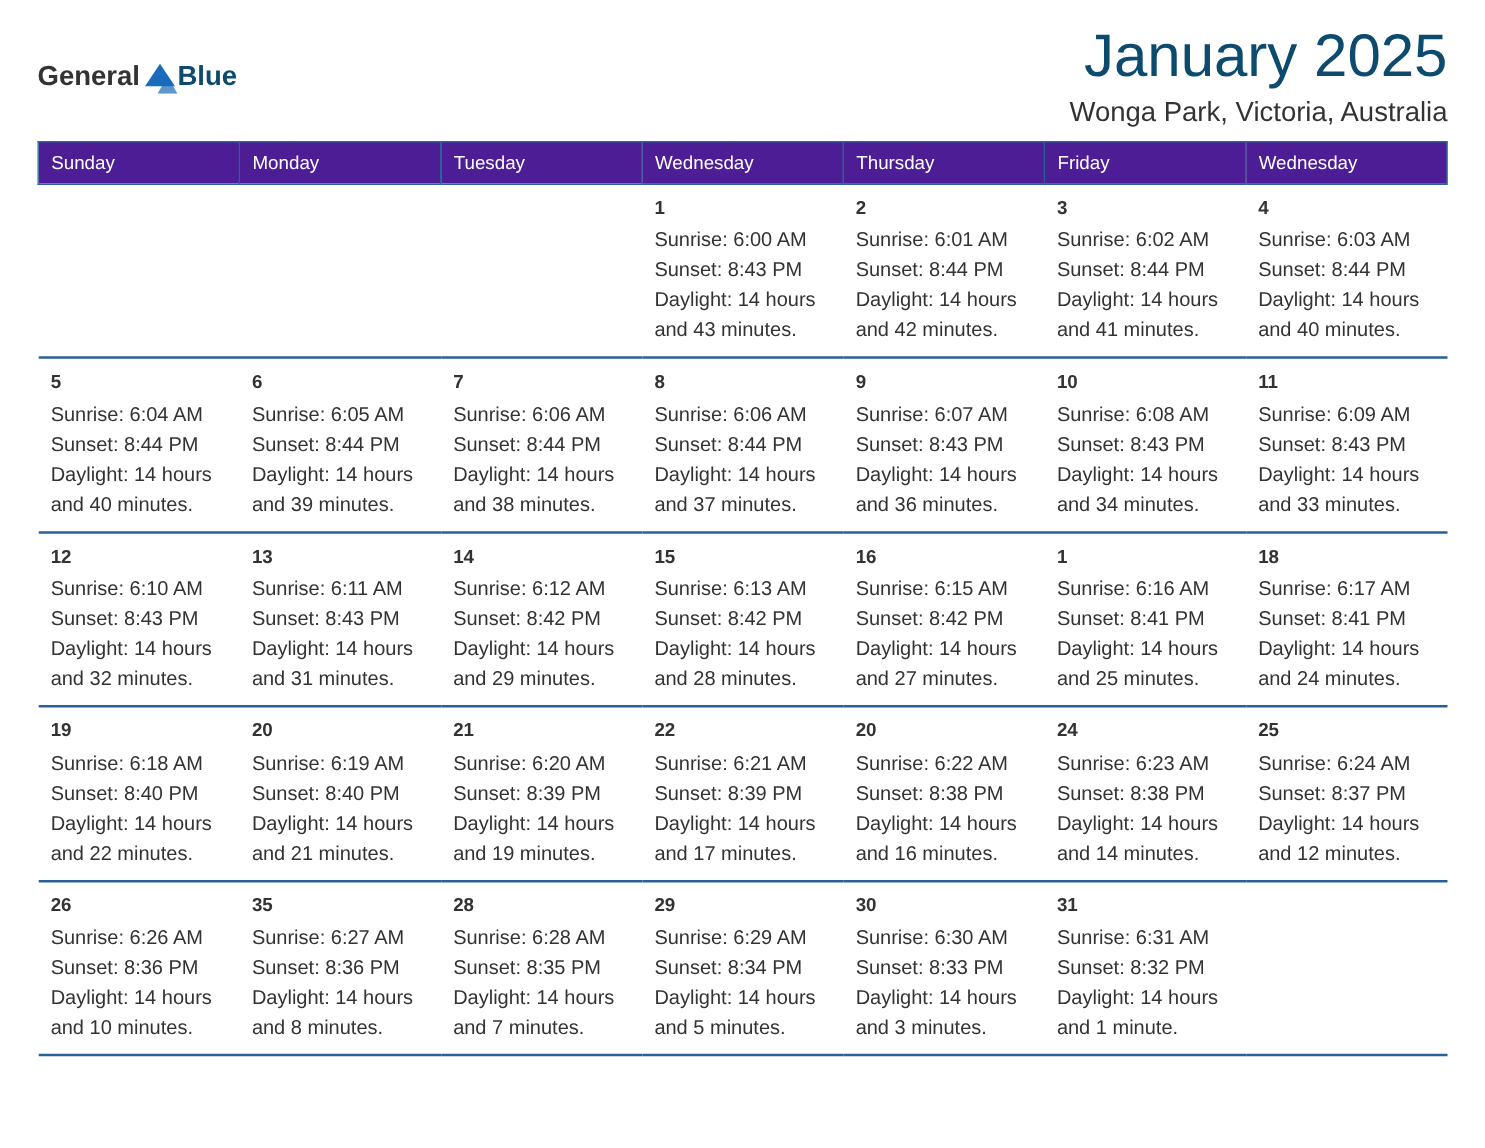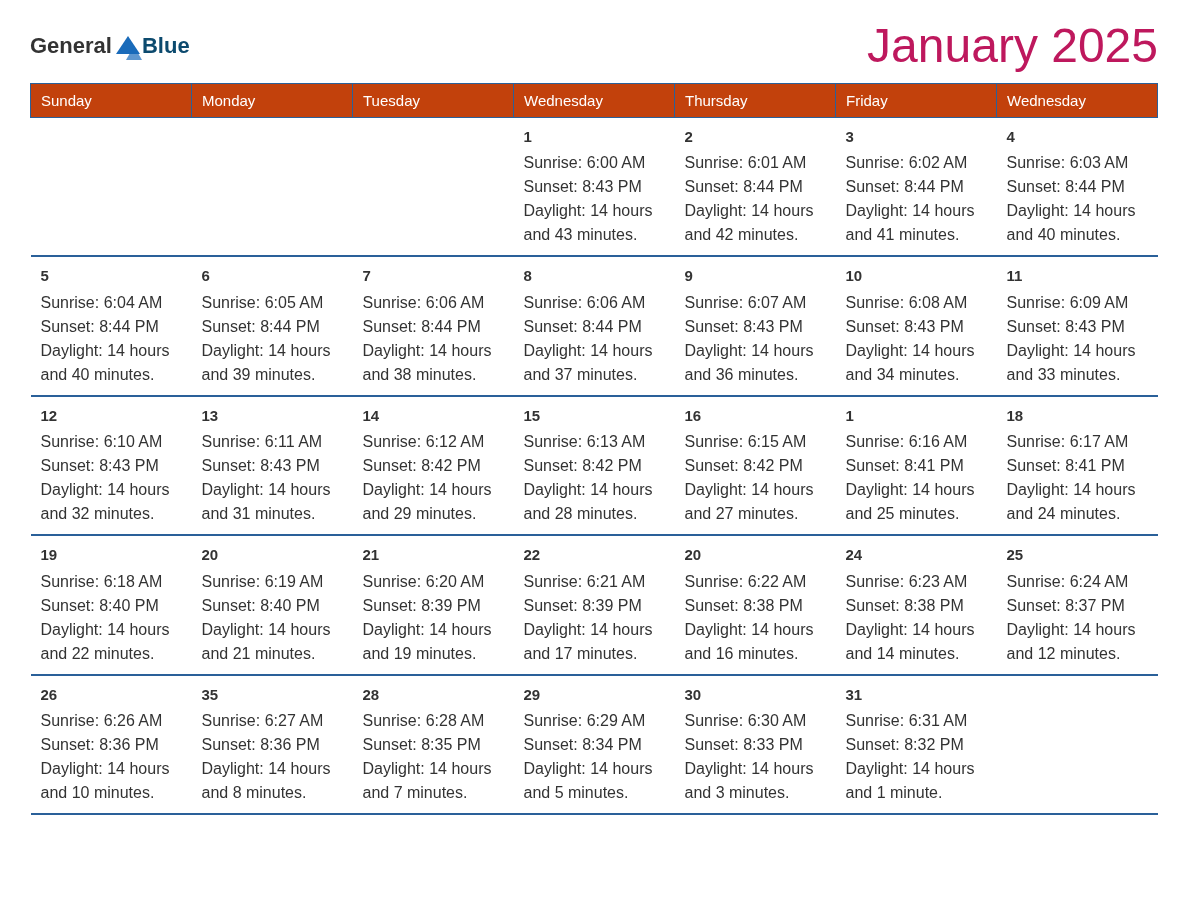--- a/index.html
+++ b/index.html
@@ -36,35 +36,35 @@
       width: 28px;
       height: 28px;
       margin-left: 2px;
     }
     .title-block {
       text-align: right;
     }
     .month-title {
       font-size: 48px;
       font-weight: normal;
-      color: #be185d;
+      color: #0c4a6e;
       line-height: 1.1;
     }
     .location-title {
       font-size: 22px;
       color: #333;
       margin-top: 4px;
     }
     table {
       width: 100%;
       border-collapse: collapse;
       margin-top: 8px;
     }
     thead tr th {
-      background-color: #c2410c;
+      background-color: #4c1d95;
       color: #fff;
       text-align: left;
       padding: 8px 10px;
       font-size: 15px;
       font-weight: normal;
       border: 1px solid #2a6099;
     }
     tbody tr {
       border-bottom: 2px solid #2a6099;
     }
@@ -100,20 +100,21 @@
   <div class="logo">
     <span class="logo-text-general">General</span>
     <svg class="logo-icon" viewBox="0 0 28 28">
       <polygon points="14,4 26,22 2,22" fill="#1a6bba"></polygon>
       <polygon points="20,14 28,28 12,28" fill="#1a6bba" opacity="0.7"></polygon>
     </svg>
     <span class="logo-text-blue">Blue</span>
   </div>
   <div class="title-block">
     <div class="month-title">January 2025</div>
+    <div class="location-title">Wonga Park, Victoria, Australia</div>
   </div>
 </div>
 
 <table>
   <thead>
     <tr>
     <th>Sunday</th>
         <th>Monday</th>
         <th>Tuesday</th>
         <th>Wednesday</th>

